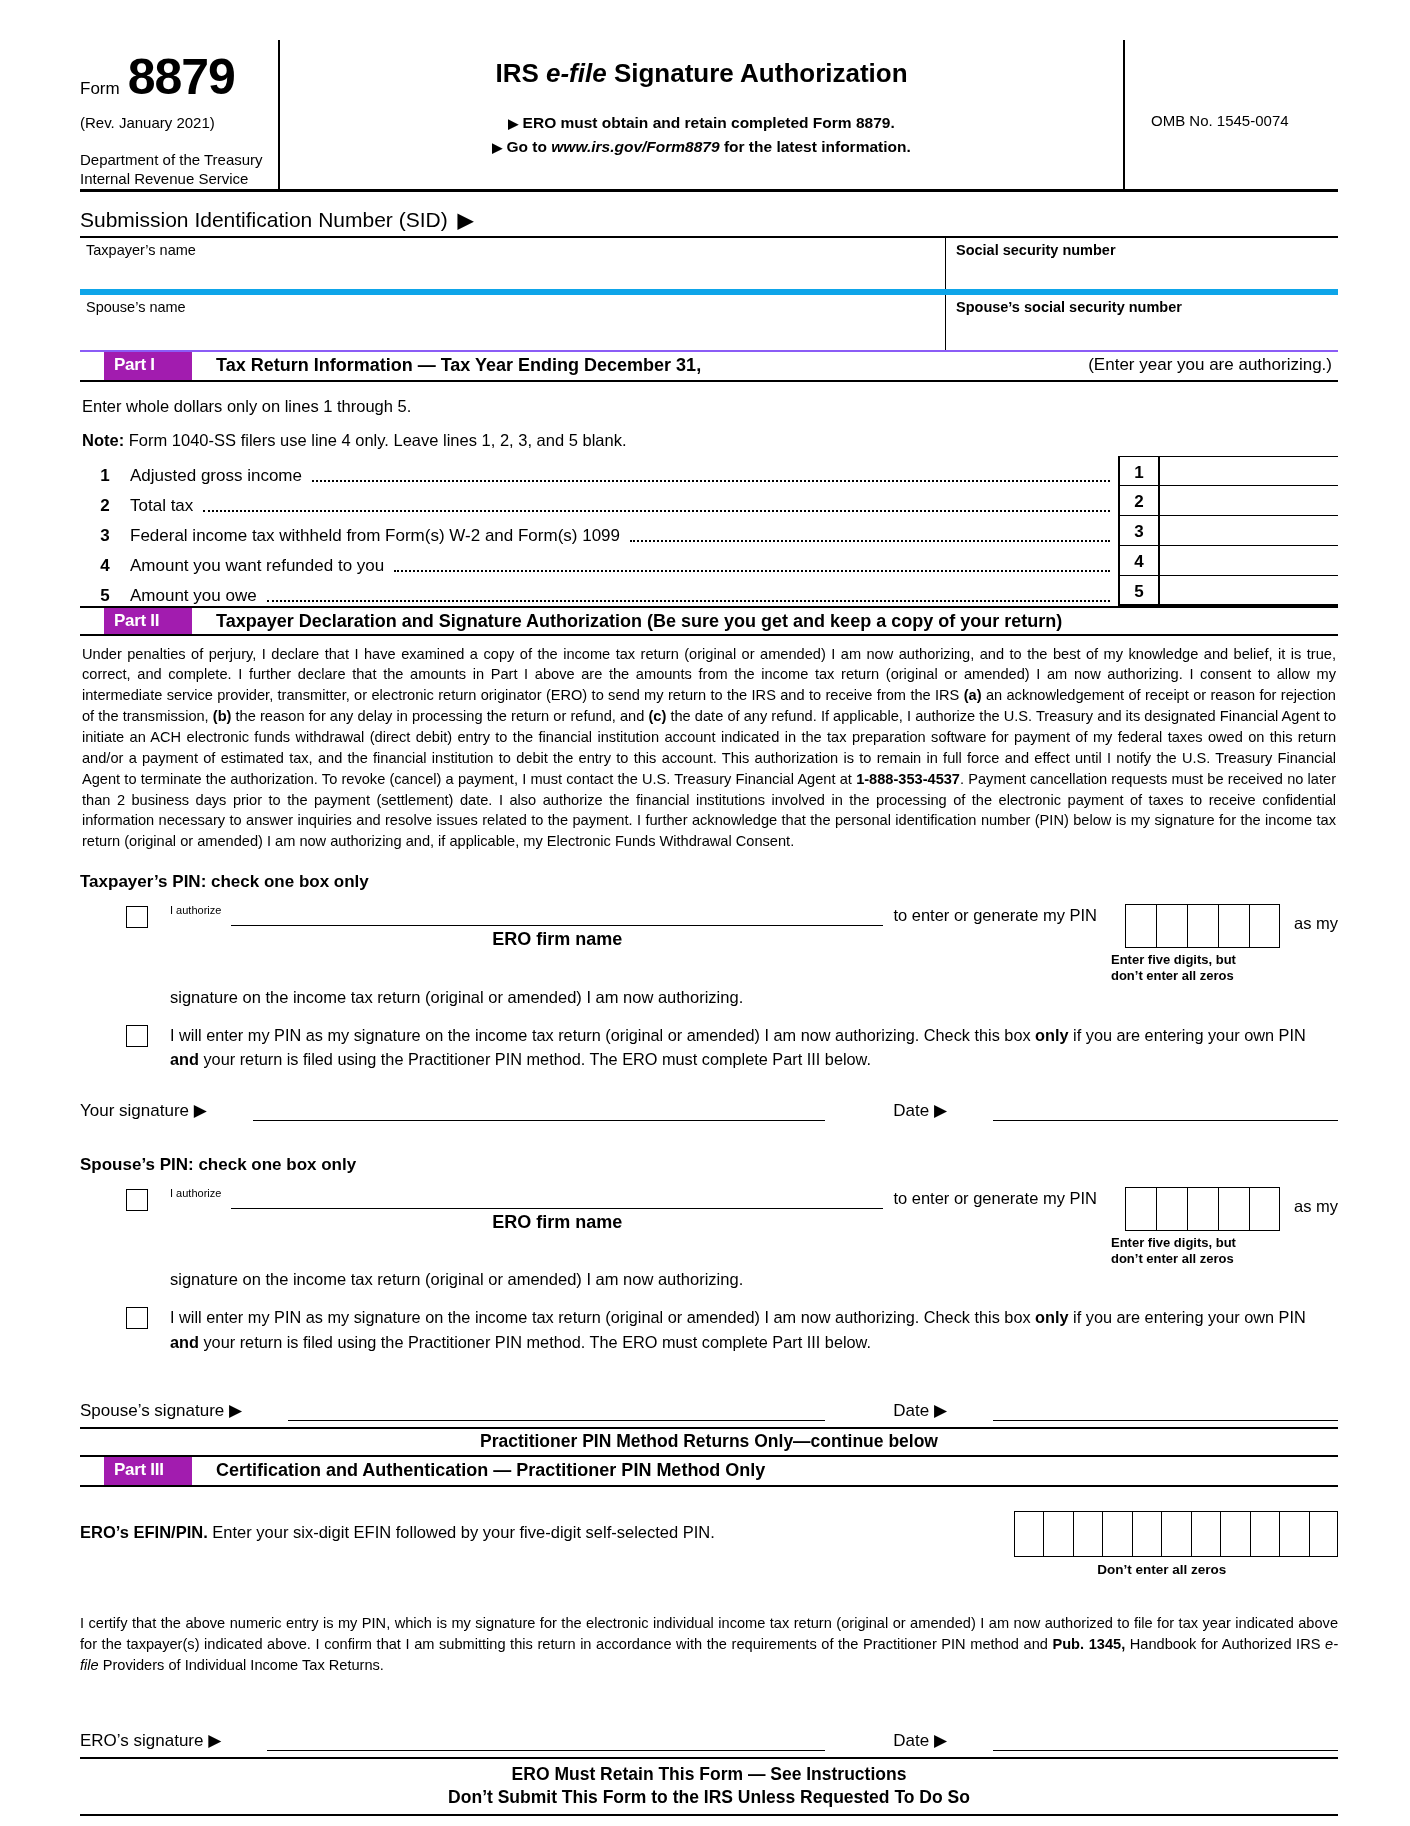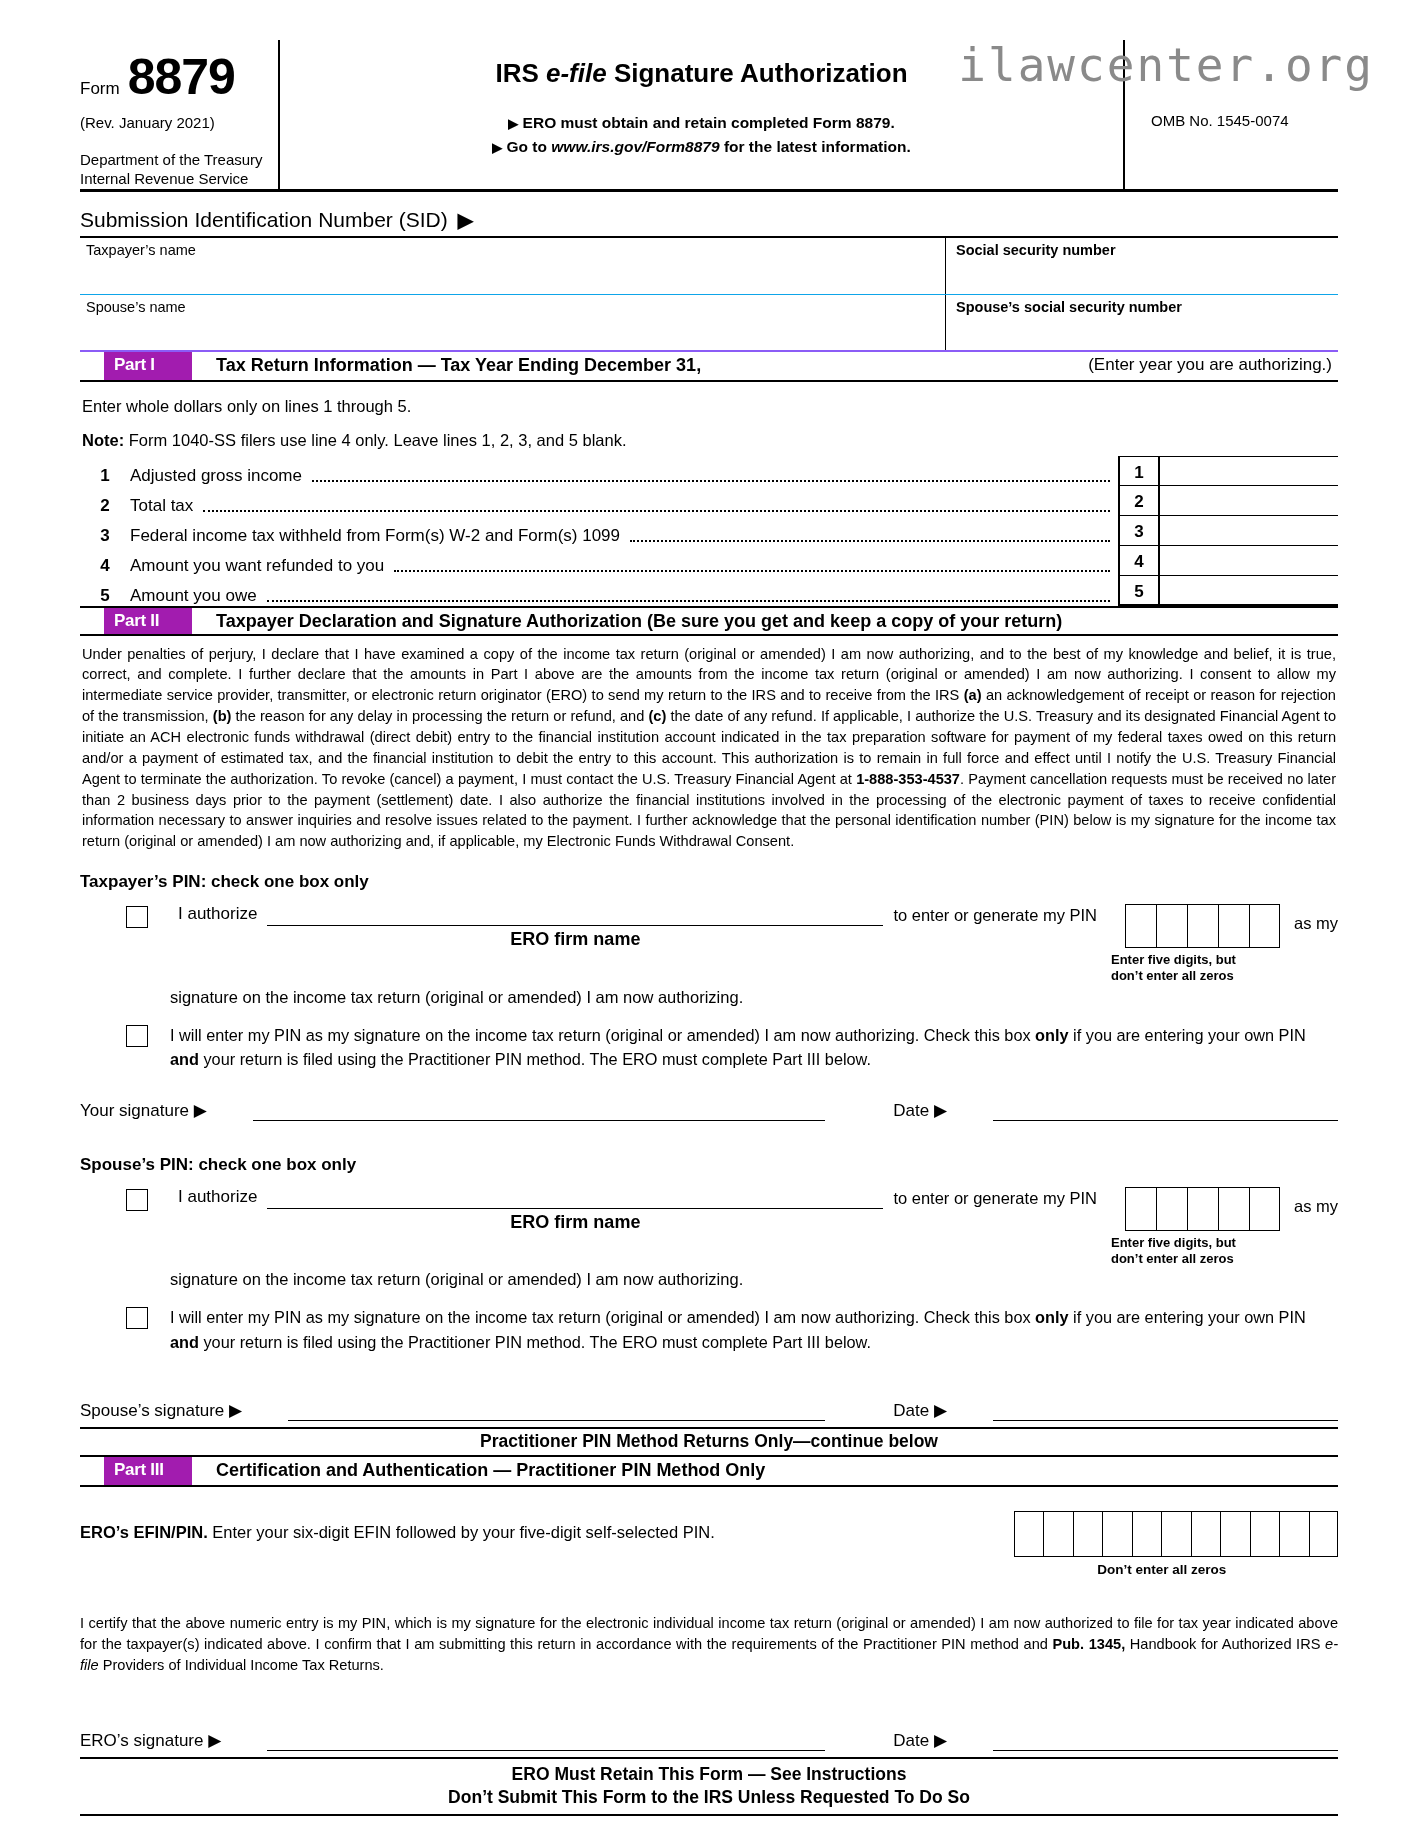--- a/index.html
+++ b/index.html
@@ -67,21 +67,21 @@
   .sid-row {
     display:flex; align-items:center;
     height: 46px;
     font-size: 21px;
     border-bottom: 2px solid #000;
     padding-top: 12px;
   }
   .sid-arrow { font-size: 20px; margin-left: 10px; font-weight:bold; }
 
   
-  .name-row { display:flex; height: 57px; border-bottom: 1px solid #0ea5e9; }
+  .name-row { display:flex; height: 57px; border-bottom: 6px solid #0ea5e9; }
   .name-row.last { border-bottom: 2px solid #8b5cf6; }
   .name-left { flex: 1; padding: 4px 6px; font-size: 14.5px; border-right: 1px solid #000;}
   .name-right { width: 392px; padding: 4px 10px; font-size: 14.5px; font-weight: bold; }
 
   
   .part-bar {
     display:flex; align-items:stretch;
     border-bottom: 2px solid #000;
     height: 30px;
   }
@@ -130,21 +130,21 @@
   .perjury b { font-weight: bold; }
 
   
   .pin-head { font-weight:bold; font-size: 17px; margin-top: 20px; }
 
   .authorize-row { display:flex; align-items:flex-start; margin-top: 12px; }
   .cbox {
     width: 22px; height: 22px; border: 1.6px solid #000;
     margin: 2px 22px 0 46px; flex: none; background:#fff;
   }
-  .auth-text { font-size: 17px; white-space:nowrap;margin-left:8px; }
+  .auth-text { font-size: 11px; white-space:nowrap; }
   .ero-fill { flex: 1; margin: 0 10px; position: relative; min-width: 60px; }
   .ero-fill .rule { border-bottom: 1.6px solid #000; height: 22px; }
   .ero-fill .cap {
     text-align:center; font-size: 18px; font-weight:bold; padding-top: 3px;
   }
   .tail-text { font-size: 16.5px; white-space:nowrap; padding-top:2px; }
 
   .digit-grid { display:flex; margin-left: 14px; flex:none; }
   .digit-cell { width: 31px; height: 44px; border: 1.6px solid #000; border-right: none; }
   .digit-cell:last-child { border-right: 1.6px solid #000; }
@@ -192,21 +192,20 @@
   .footer .c { font-size: 14.5px; }
   .footer .r { font-size: 15.5px; }
   .footer .r .big { font-size: 19px; font-weight:bold; }
   .footer .r .f { font-size: 15px; }
 </style>
 </head>
 <body>
 
 <div class="page">
 
-  <div class="watermark">ilawcenter.org</div>
 
   <div class="content" style="top:40px;">
 
     <div class="header">
       <div class="hdr-left">
         <div class="form-line">
           <span class="form-word">Form</span>
           <span class="form-num">8879</span>
         </div>
         <div class="rev">(Rev. January 2021)</div>

